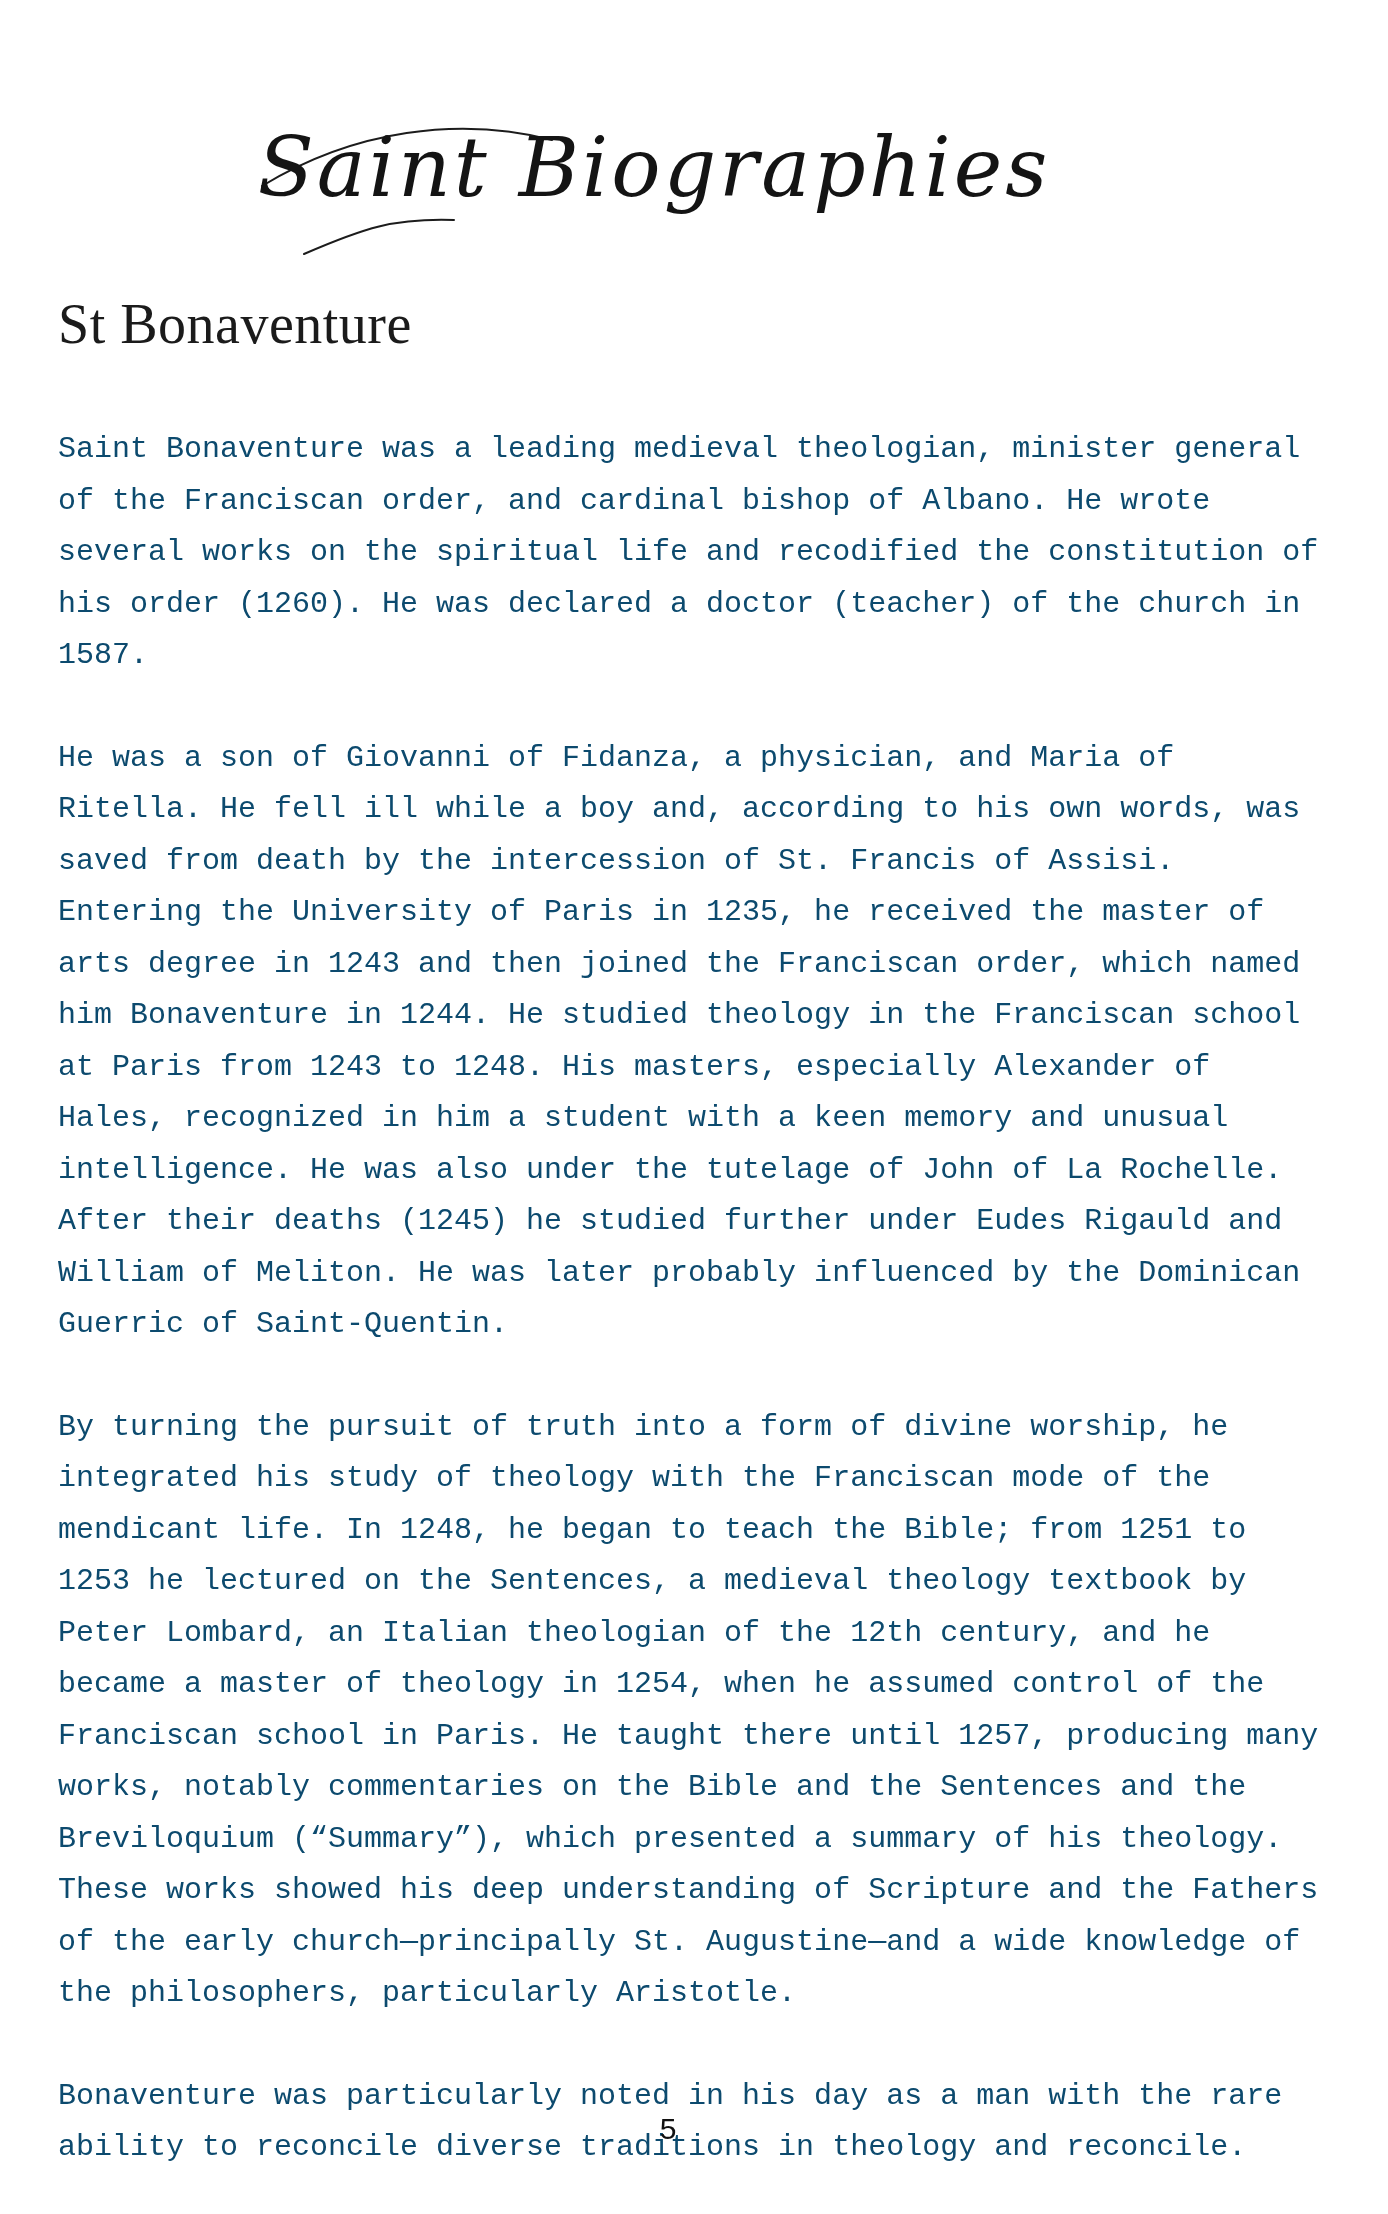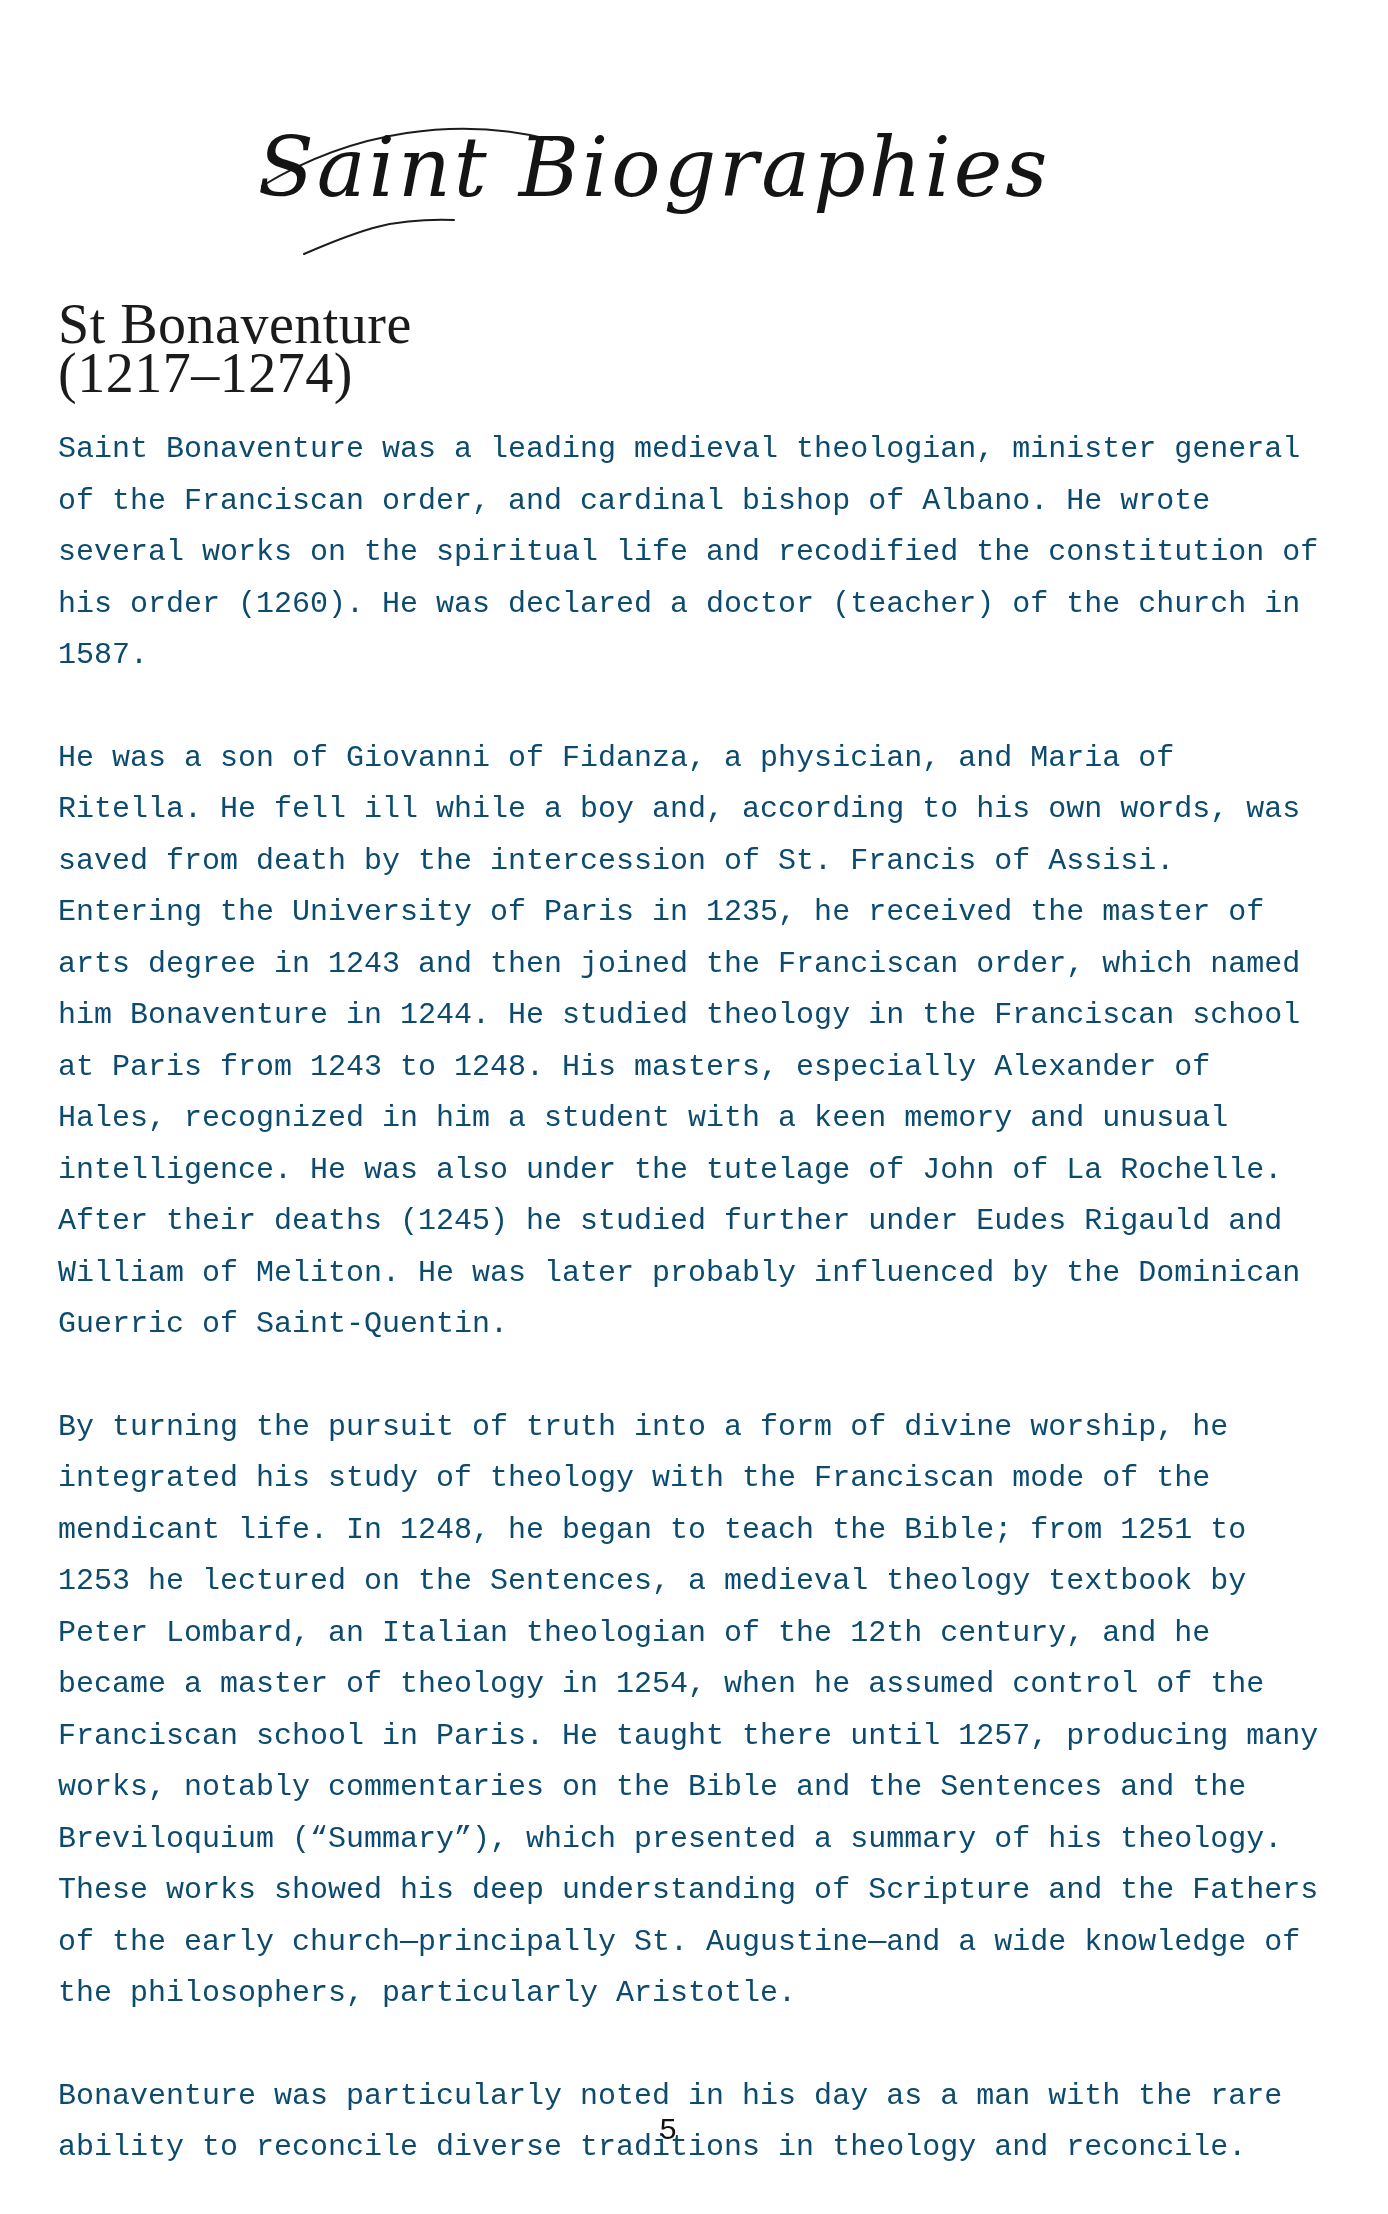--- a/index.html
+++ b/index.html
@@ -89,21 +89,20 @@
   <div class="brand-wrap">
     <svg viewBox="0 0 820 200">
       <path class="flourish" d="M 18 128 C 110 72 215 58 308 82"></path>
       <path class="flourish" d="M 60 196 C 120 170 150 160 210 162"></path>
       <text x="410" y="138" text-anchor="middle" class="script-text">Saint Biographies</text>
     </svg>
   </div>
 
   <div class="title-block">
     <div>St Bonaventure</div>
-    <div>(1217–1274)</div>
   </div>
 
   <div class="body-block">
     <p>Saint Bonaventure was a leading medieval theologian, minister general of the Franciscan order, and cardinal bishop of Albano. He wrote several works on the spiritual life and recodified the constitution of his order (1260). He was declared a doctor (teacher) of the church in 1587.</p>
     <p>He was a son of Giovanni of Fidanza, a physician, and Maria of Ritella. He fell ill while a boy and, according to his own words, was saved from death by the intercession of St. Francis of Assisi. Entering the University of Paris in 1235, he received the master of arts degree in 1243 and then joined the Franciscan order, which named him Bonaventure in 1244. He studied theology in the Franciscan school at Paris from 1243 to 1248. His masters, especially Alexander of Hales, recognized in him a student with a keen memory and unusual intelligence. He was also under the tutelage of John of La Rochelle. After their deaths (1245) he studied further under Eudes Rigauld and William of Meliton. He was later probably influenced by the Dominican Guerric of Saint-Quentin.</p>
     <p>By turning the pursuit of truth into a form of divine worship, he integrated his study of theology with the Franciscan mode of the mendicant life. In 1248, he began to teach the Bible; from 1251 to 1253 he lectured on the Sentences, a medieval theology textbook by Peter Lombard, an Italian theologian of the 12th century, and he became a master of theology in 1254, when he assumed control of the Franciscan school in Paris. He taught there until 1257, producing many works, notably commentaries on the Bible and the Sentences and the Breviloquium (“Summary”), which presented a summary of his theology. These works showed his deep understanding of Scripture and the Fathers of the early church—principally St. Augustine—and a wide knowledge of the philosophers, particularly Aristotle.</p>
     <p>Bonaventure was particularly noted in his day as a man with the rare ability to reconcile diverse traditions in theology and reconcile.</p>
   </div>
 
   <div class="page-number">5</div>

